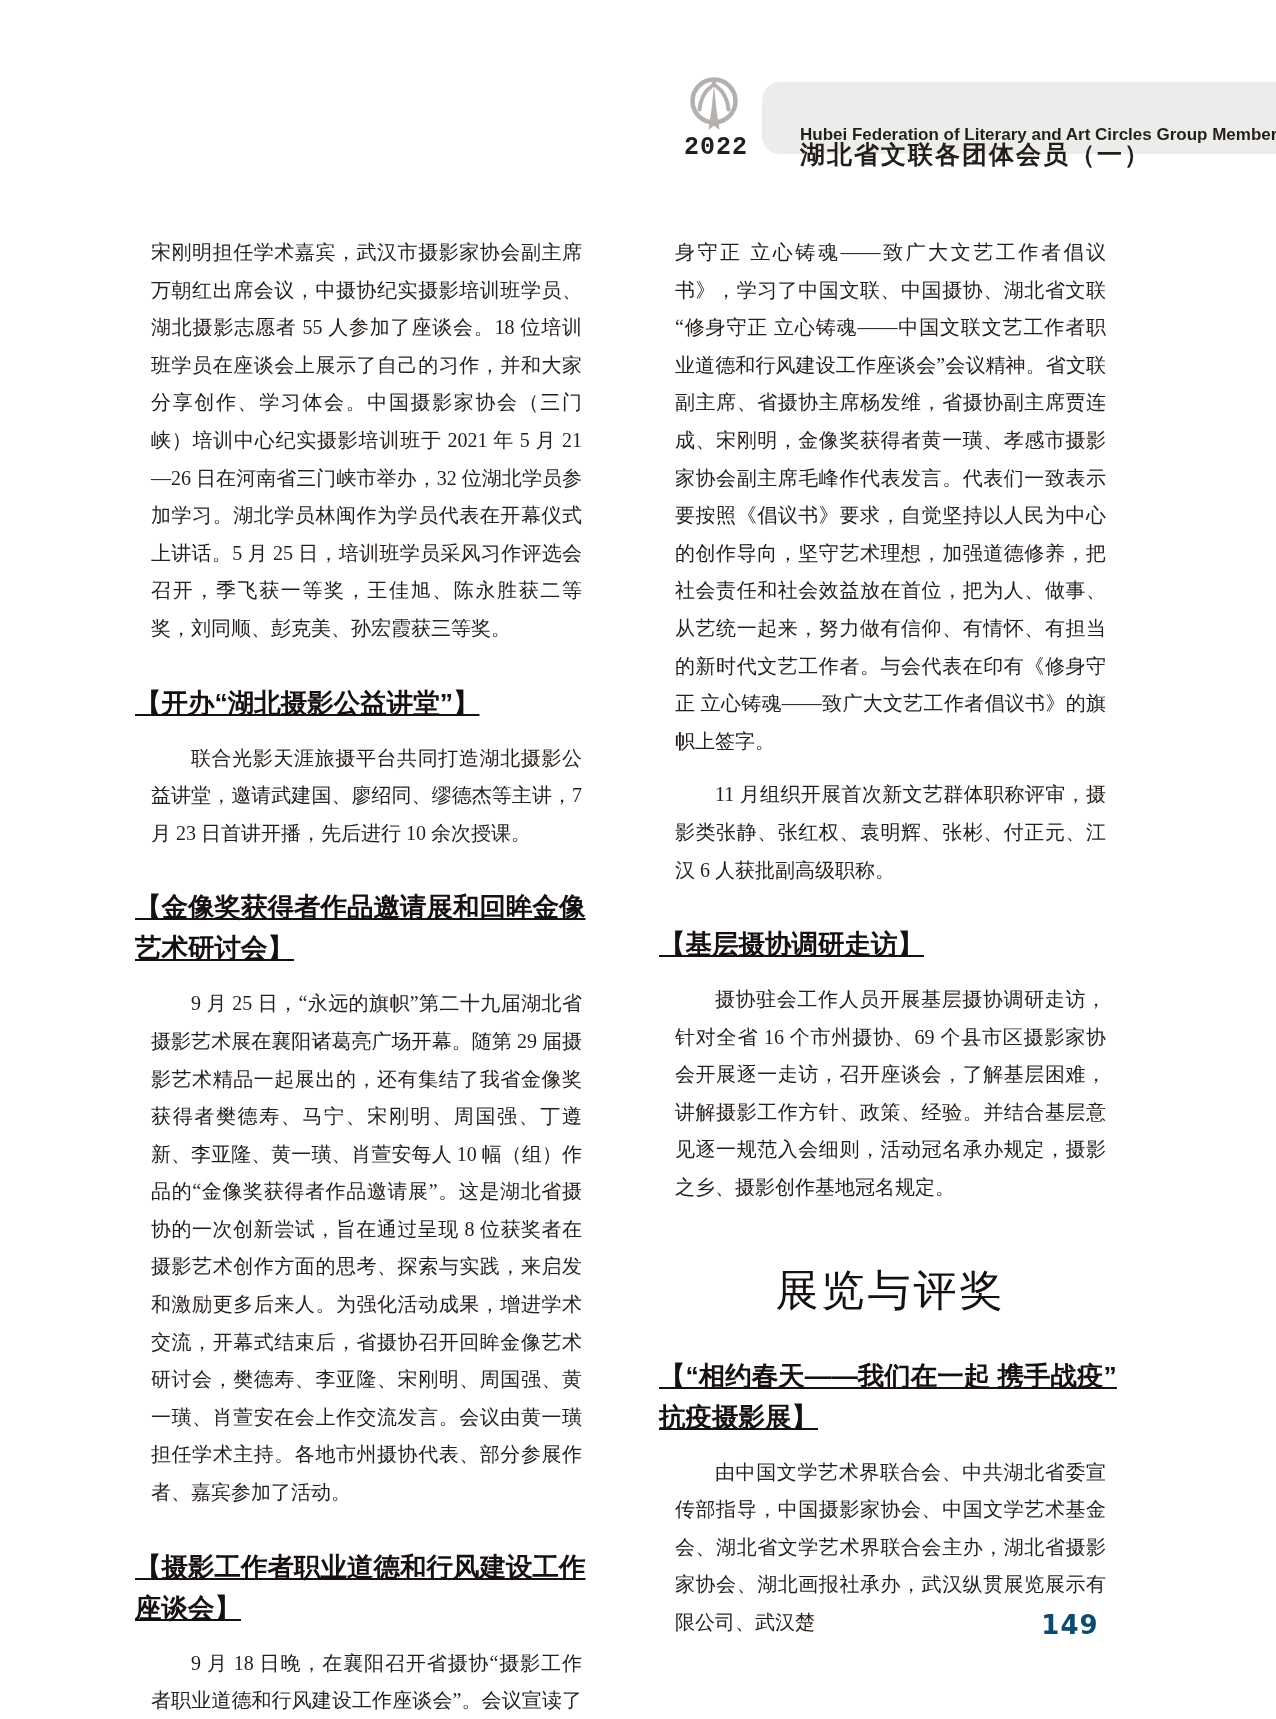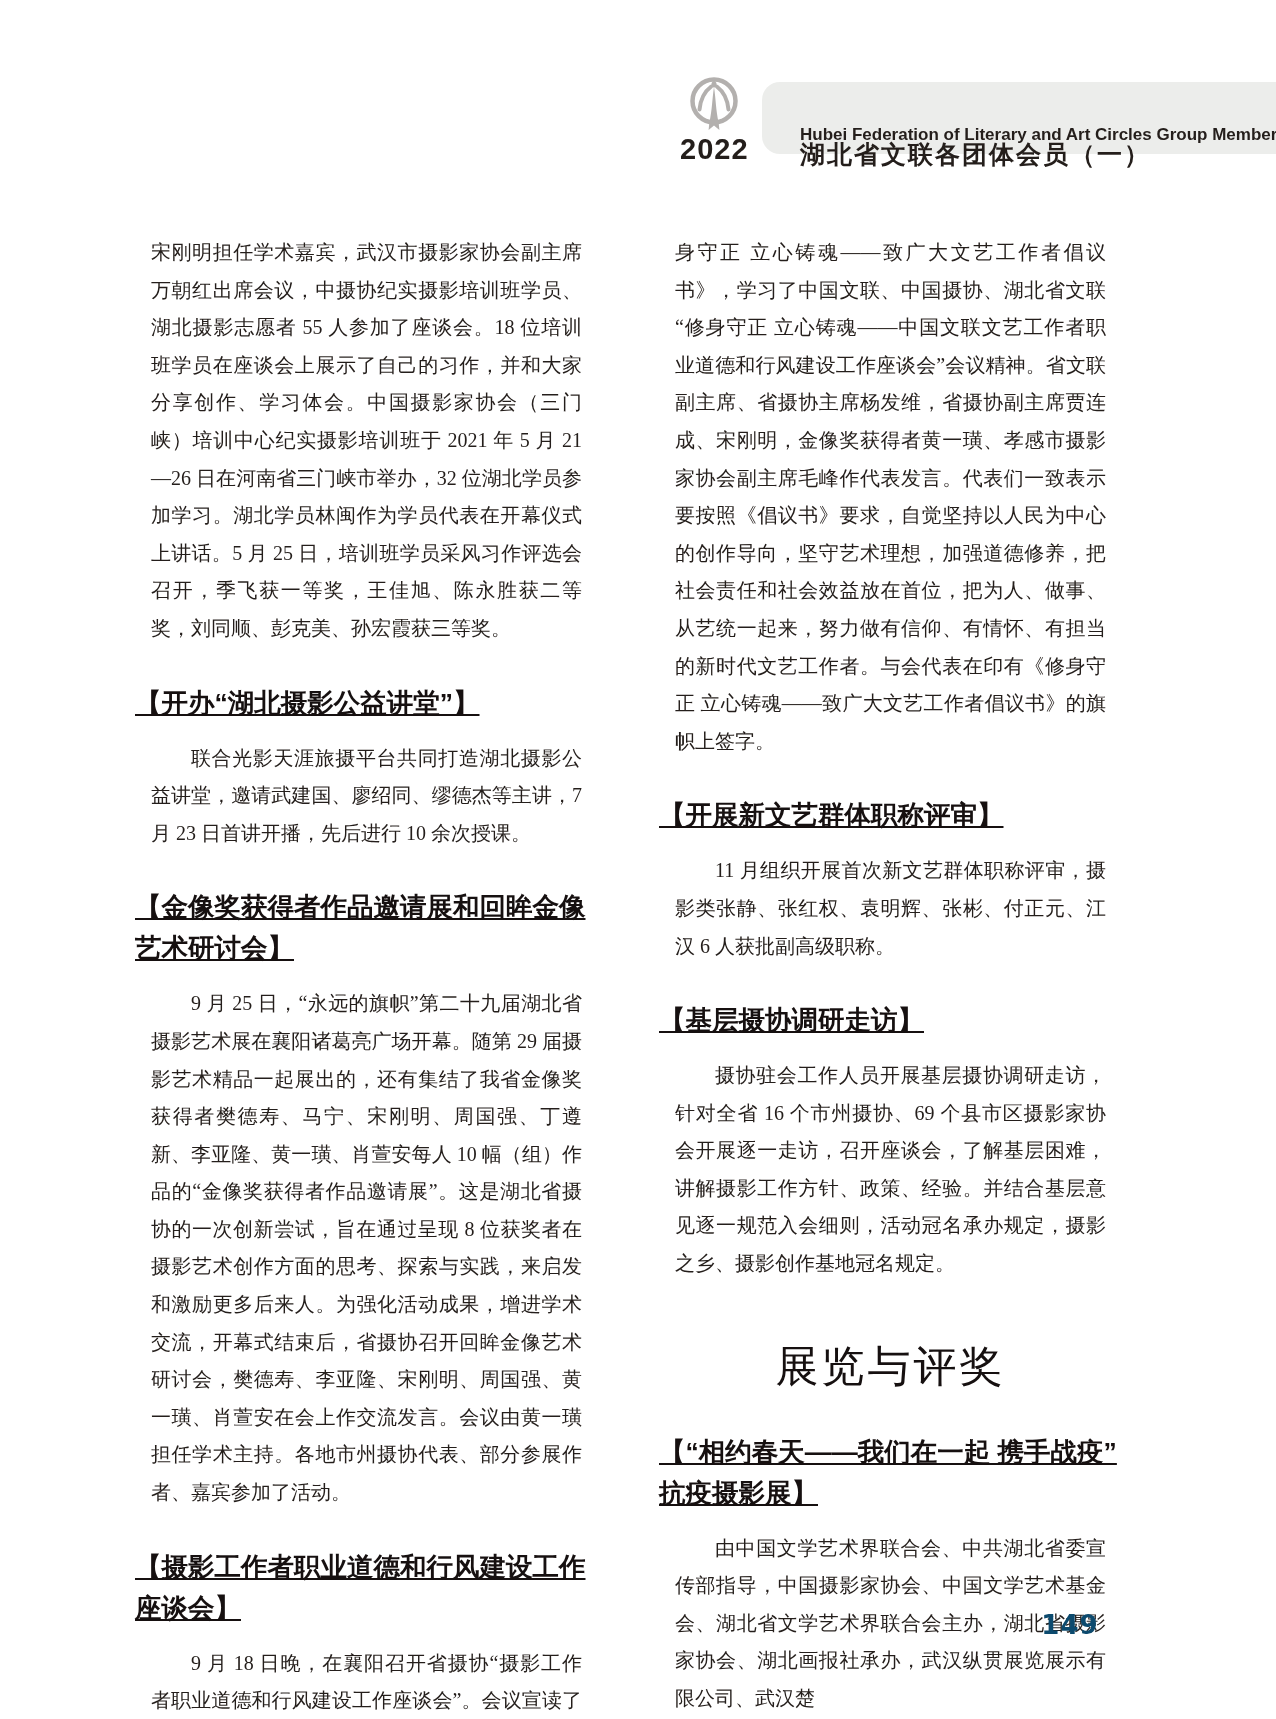--- a/index.html
+++ b/index.html
@@ -7,22 +7,22 @@
     position:relative; width:1276px; height:1719px;
     margin:0 auto; background:#ffffff; overflow:hidden;
     font-family:"Liberation Serif","DejaVu Serif",serif;
     color:#241e1b;
   }
 
   
   .logo-svg { position:absolute; left:688px; top:72px; width:52px; height:66px; }
   .logo-year {
     position:absolute; left:680px; top:133px; width:68px;
-    text-align:right; font-family:Liberation Sans, sans-serif;
-    font-weight:700; font-size:29px; letter-spacing:1px;
+    text-align:right; font-family:Liberation Mono, monospace;
+    font-weight:700; font-size:25px; letter-spacing:1px;
   }
   .header-band {
     position:absolute; left:762px; top:82px; right:-24px; height:72px;
     background:#ecedeb; border-radius:18px;
   }
   .header-title-cn {
     position:absolute; left:38px; top:24px;
     font-family:"Liberation Sans","DejaVu Sans",sans-serif;
     font-weight:700; font-size:25px; letter-spacing:2px; color:#241e1b;
     white-space:nowrap;
@@ -90,21 +90,20 @@
     <h2 class="entry-heading">【开办“湖北摄影公益讲堂”】</h2>
     <p>联合光影天涯旅摄平台共同打造湖北摄影公益讲堂，邀请武建国、廖绍同、缪德杰等主讲，7 月 23 日首讲开播，先后进行 10 余次授课。</p>
     <h2 class="entry-heading">【金像奖获得者作品邀请展和回眸金像艺术研讨会】</h2>
     <p>9 月 25 日，“永远的旗帜”第二十九届湖北省摄影艺术展在襄阳诸葛亮广场开幕。随第 29 届摄影艺术精品一起展出的，还有集结了我省金像奖获得者樊德寿、马宁、宋刚明、周国强、丁遵新、李亚隆、黄一璜、肖萱安每人 10 幅（组）作品的“金像奖获得者作品邀请展”。这是湖北省摄协的一次创新尝试，旨在通过呈现 8 位获奖者在摄影艺术创作方面的思考、探索与实践，来启发和激励更多后来人。为强化活动成果，增进学术交流，开幕式结束后，省摄协召开回眸金像艺术研讨会，樊德寿、李亚隆、宋刚明、周国强、黄一璜、肖萱安在会上作交流发言。会议由黄一璜担任学术主持。各地市州摄协代表、部分参展作者、嘉宾参加了活动。</p>
     <h2 class="entry-heading">【摄影工作者职业道德和行风建设工作座谈会】</h2>
     <p>9 月 18 日晚，在襄阳召开省摄协“摄影工作者职业道德和行风建设工作座谈会”。会议宣读了《修</p>
   </section>
 
   <section class="col col-right">
     <p class="cont">身守正 立心铸魂——致广大文艺工作者倡议书》，学习了中国文联、中国摄协、湖北省文联“修身守正 立心铸魂——中国文联文艺工作者职业道德和行风建设工作座谈会”会议精神。省文联副主席、省摄协主席杨发维，省摄协副主席贾连成、宋刚明，金像奖获得者黄一璜、孝感市摄影家协会副主席毛峰作代表发言。代表们一致表示要按照《倡议书》要求，自觉坚持以人民为中心的创作导向，坚守艺术理想，加强道德修养，把社会责任和社会效益放在首位，把为人、做事、从艺统一起来，努力做有信仰、有情怀、有担当的新时代文艺工作者。与会代表在印有《修身守正 立心铸魂——致广大文艺工作者倡议书》的旗帜上签字。</p>
-    <h2 class="entry-heading">【开展新文艺群体职称评审】</h2>
     <p>11 月组织开展首次新文艺群体职称评审，摄影类张静、张红权、袁明辉、张彬、付正元、江汉 6 人获批副高级职称。</p>
     <h2 class="entry-heading">【基层摄协调研走访】</h2>
     <p>摄协驻会工作人员开展基层摄协调研走访，针对全省 16 个市州摄协、69 个县市区摄影家协会开展逐一走访，召开座谈会，了解基层困难，讲解摄影工作方针、政策、经验。并结合基层意见逐一规范入会细则，活动冠名承办规定，摄影之乡、摄影创作基地冠名规定。</p>
     <h1 class="chapter-heading">展览与评奖</h1>
     <h2 class="entry-heading">【“相约春天——我们在一起 携手战疫”抗疫摄影展】</h2>
     <p>由中国文学艺术界联合会、中共湖北省委宣传部指导，中国摄影家协会、中国文学艺术基金会、湖北省文学艺术界联合会主办，湖北省摄影家协会、湖北画报社承办，武汉纵贯展览展示有限公司、武汉楚</p>
   </section>
 
   <div class="page-number">149</div>
 

